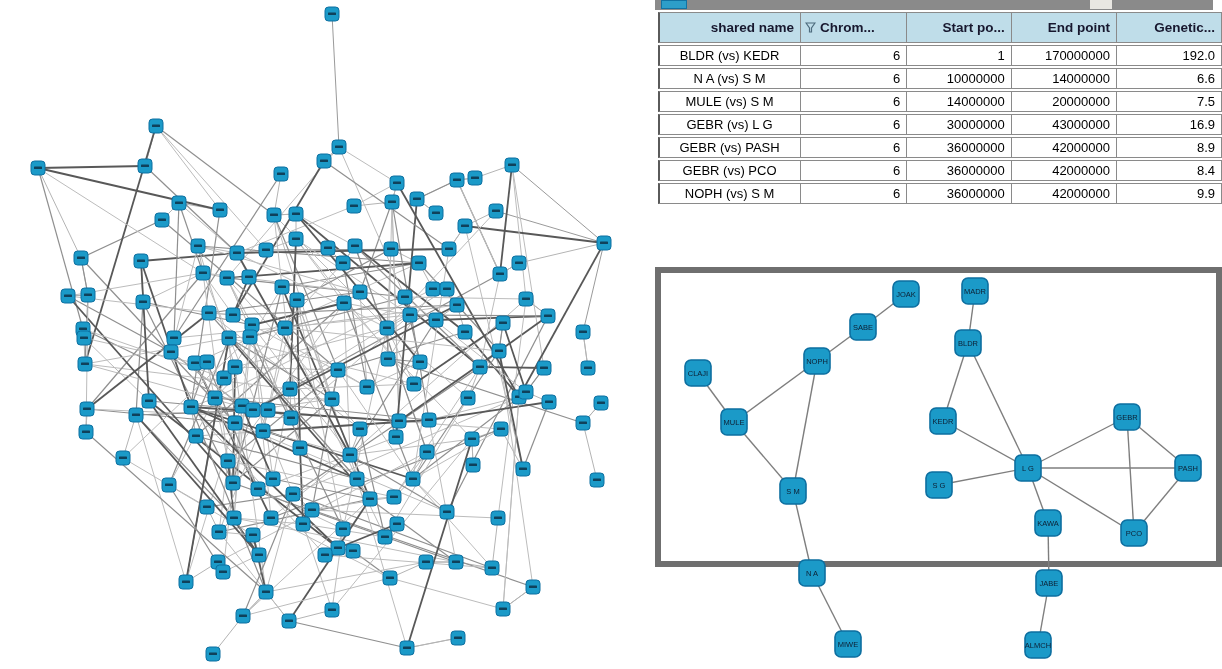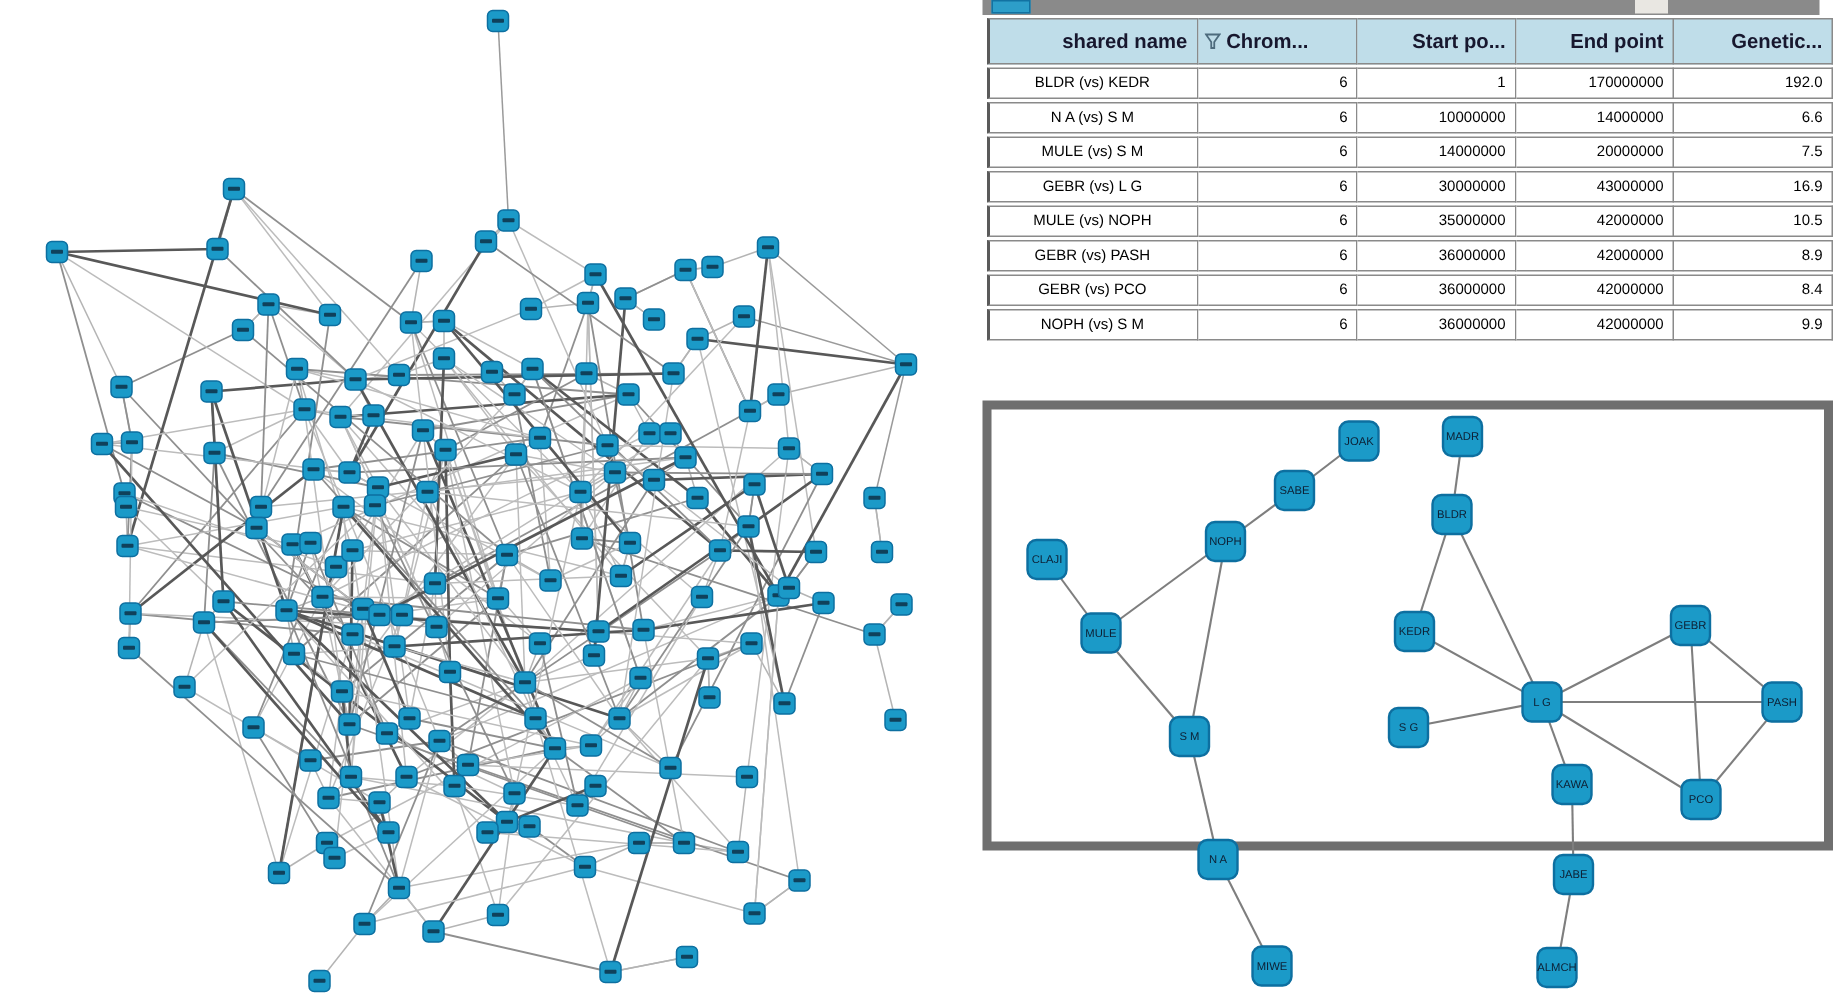--- a/index.html
+++ b/index.html
@@ -17,21 +17,21 @@
       background:#2d9ec9;border:1px solid #1272a2;box-sizing:border-box;}
   #strip-thumb{position:absolute;left:435px;top:0;width:22px;height:9px;background:#e9e7e2;}
   #shared-table{position:absolute;left:3px;top:10px;border-collapse:separate;border-spacing:0 2px;
       table-layout:fixed;}
   #shared-table th{
       background:var(--header-bg);height:29px;font-size:13.5px;font-weight:700;color:#17172e;
       border:1px solid var(--cell-border);border-left:none;padding:0 6px 0 4px;overflow:hidden;
       white-space:nowrap;}
   #shared-table th:first-child{border-left:2px solid var(--table-outer);}
   #shared-table td{
-      background:#fff;height:19px;font-size:10px;color:#000;border:1px solid var(--cell-border);
+      background:#fff;height:19px;font-size:13px;color:#000;border:1px solid var(--cell-border);
       border-left:none;padding:0 6px 0 5px;overflow:hidden;white-space:nowrap;}
   #shared-table td:first-child{border-left:2px solid var(--table-outer);}
   .al{text-align:center;} .ar{text-align:right;}
   .th-inner{display:flex;align-items:center;gap:4px;}
   .th-inner.ar{justify-content:flex-end;}
   #graph-panel{position:absolute;left:655px;top:267px;width:567px;height:300px;
       background:#fff;border:6px solid var(--panel-border);box-sizing:border-box;}
   svg text{font-family:"Liberation Sans", sans-serif;}
   .funnel{flex:0 0 auto;}
 </style>
@@ -1199,27 +1199,20 @@
           <td class="ar">7.5</td>
         </tr>
         <tr>
           <td class="al">GEBR (vs) L G</td>
           <td class="ar">6</td>
           <td class="ar">30000000</td>
           <td class="ar">43000000</td>
           <td class="ar">16.9</td>
         </tr>
         <tr>
-          <td class="al">MULE (vs) NOPH</td>
-          <td class="ar">6</td>
-          <td class="ar">35000000</td>
-          <td class="ar">42000000</td>
-          <td class="ar">10.5</td>
-        </tr>
-        <tr>
           <td class="al">GEBR (vs) PASH</td>
           <td class="ar">6</td>
           <td class="ar">36000000</td>
           <td class="ar">42000000</td>
           <td class="ar">8.9</td>
         </tr>
         <tr>
           <td class="al">GEBR (vs) PCO</td>
           <td class="ar">6</td>
           <td class="ar">36000000</td>

